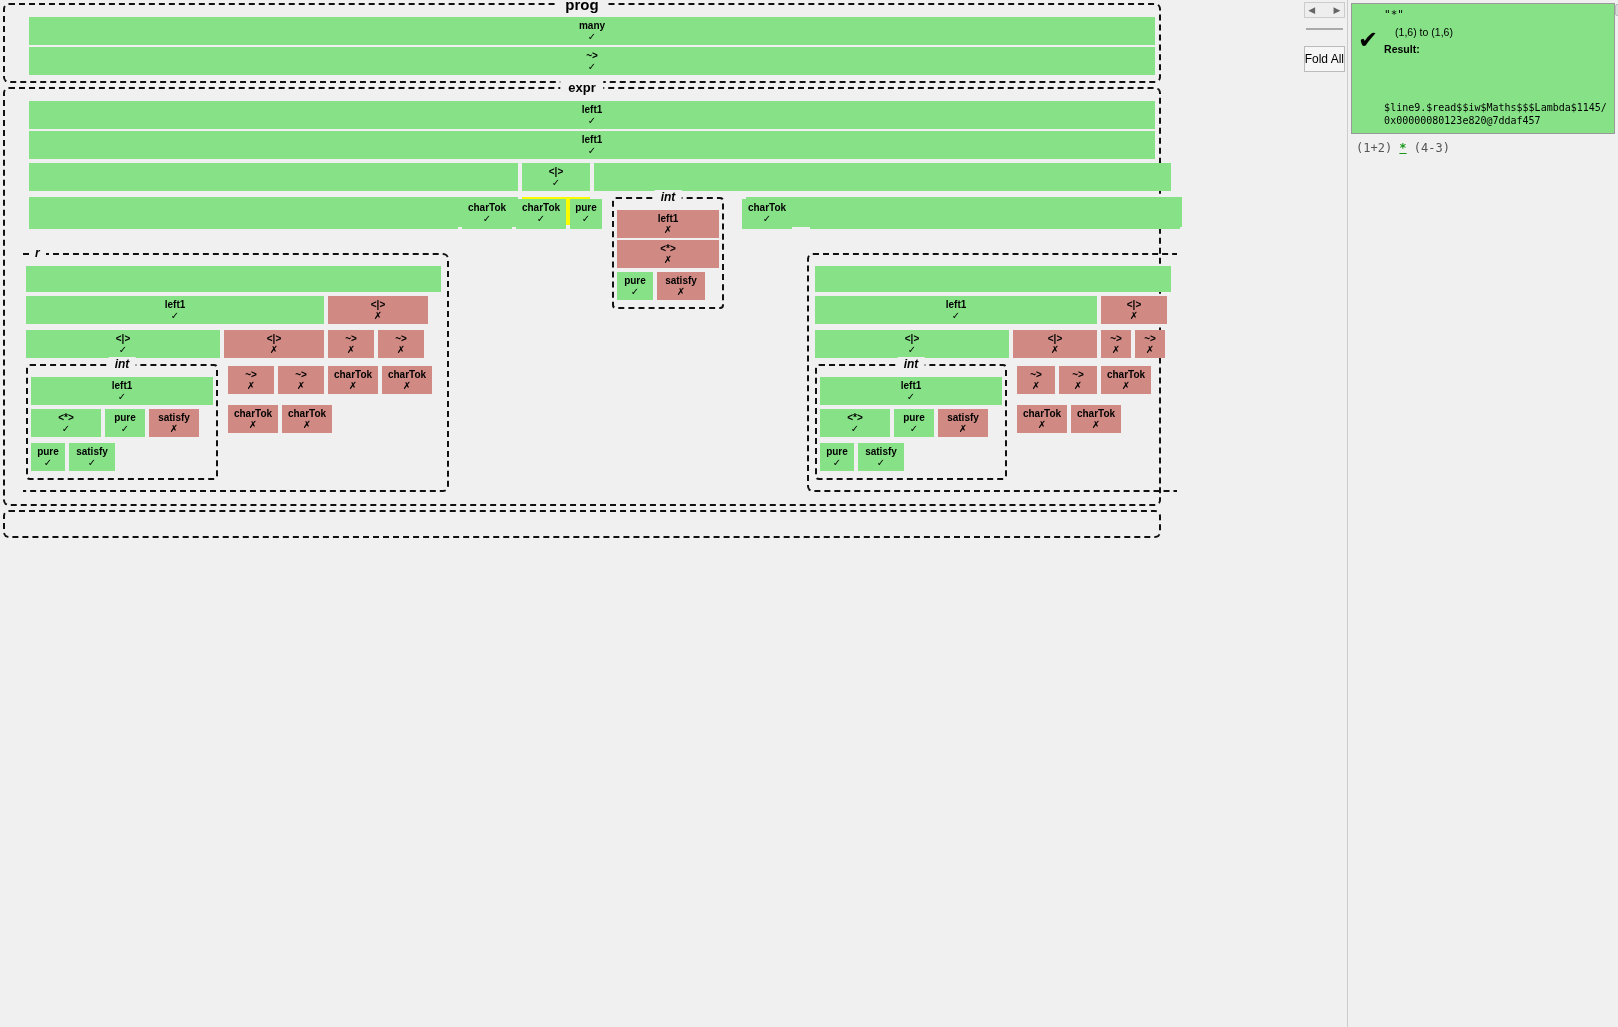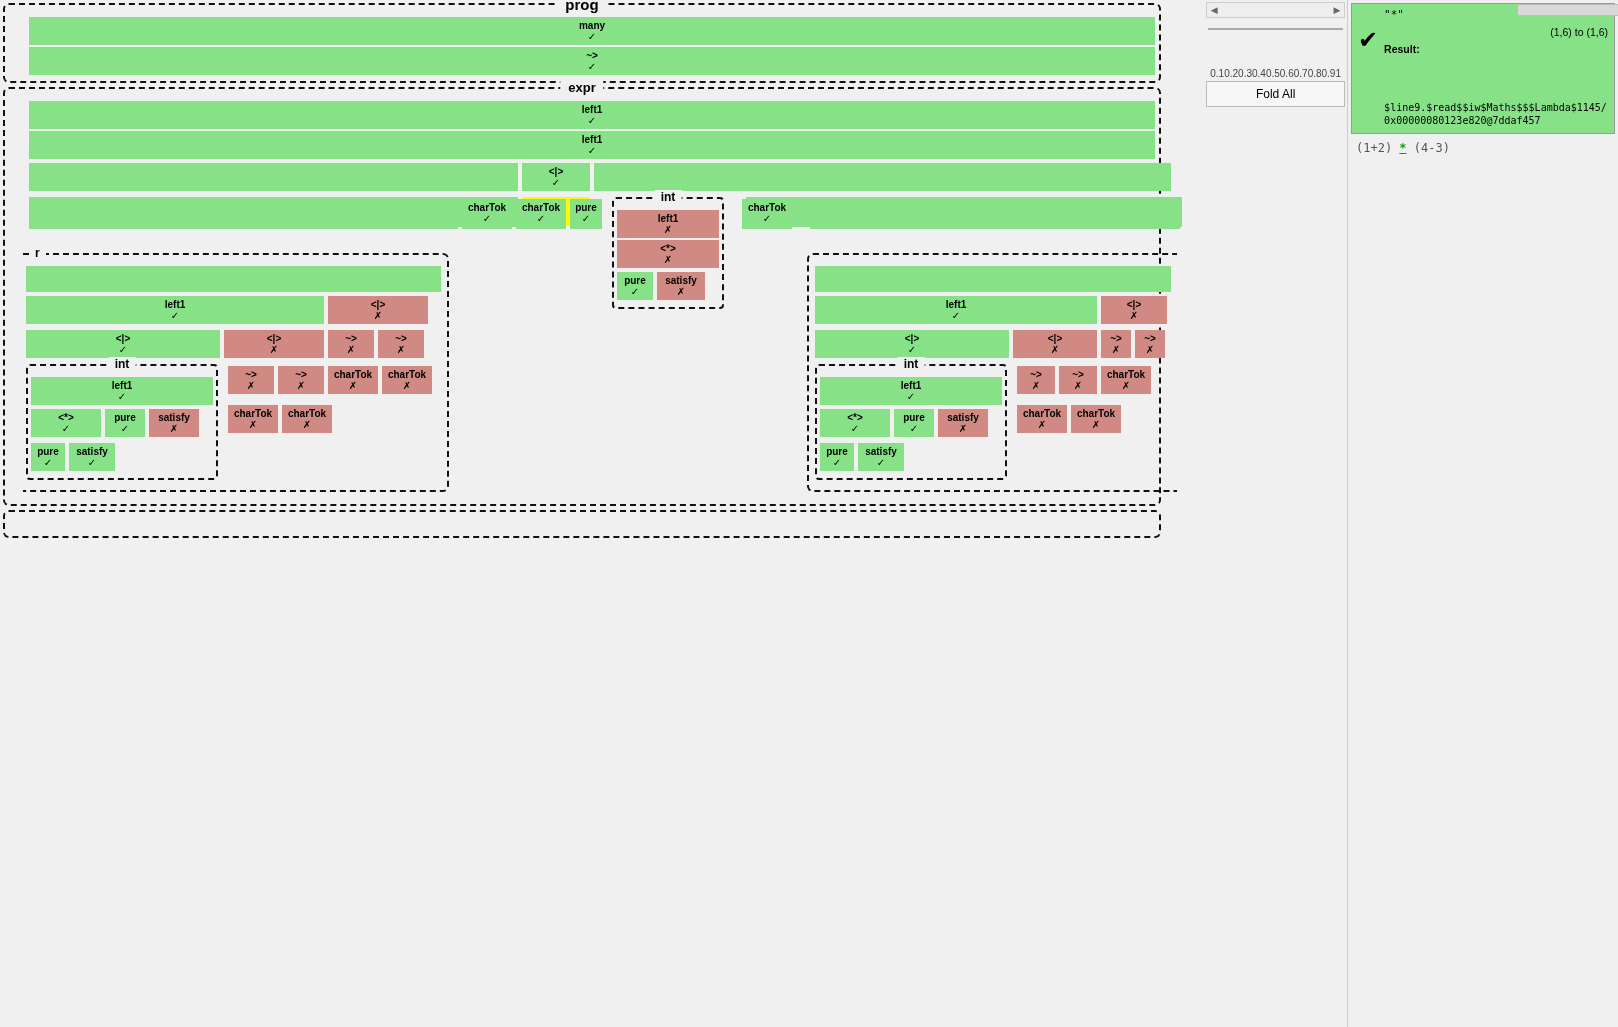--- a/index.html
+++ b/index.html
@@ -6,21 +6,21 @@
   html, body { width: 100%; height: 100%; font-family: Arial, sans-serif; background: #f0f0f0; overflow: hidden; }
   body { display: flex; font-size: 11px; }
   .main { flex: 1; display: flex; flex-direction: row; height: 100%; border-right: 1px solid #ccc; }
   .tree-area { flex: 1; overflow: auto; padding: 3px; }
   .tree-area-inner { width: 1158px; }
   .sidebar { width: 270px; display: flex; flex-direction: column; background: #f0f0f0; }
   .info-card { background: #87e287; border: 1px solid #999; margin: 3px; padding: 4px 6px 6px 6px; display: flex; align-items: flex-start; gap: 6px; }
   .info-card .check { font-size: 24px; margin-top: 18px; }
   .info-card .body { flex: 1; word-break: break-all; font-size: 10.5px; line-height: 1.25; }
   .info-card .title { font-family: monospace; font-size: 11px; }
-  .info-card .range { margin: 4px 0; text-align: right; }
+  .info-card .range { margin: 4px 11px; }
   .info-card .result-label { font-weight: bold; }
   .info-card .result-val { font-family: monospace; font-size: 10px; margin-top: 46px; }
   .code-line { padding: 4px 8px; font-family: monospace; font-size: 12px; color: #555; }
   .code-line .hl { color: #1a9a1a; text-decoration: underline; text-decoration-color: #1a9a1a; font-weight: bold; }
 
   
   .group { border: 2px dashed #111; border-radius: 6px; padding: 4px; margin-bottom: 4px; position: relative; }
   .group > .group-label { position: absolute; top: -9px; left: 50%; transform: translateX(-50%); background: #f0f0f0; padding: 0 8px; font-weight: bold; font-size: 13px; }
   .group.prog > .group-label { font-size: 15px; }
   .group-content { padding-top: 6px; padding-left: 20px; }
@@ -46,21 +46,21 @@
   .zoom-labels { display: flex; justify-content: space-between; margin: 0 6px; font-size: 10px; color: #444; padding-top: 22px; }
   .btn-row { display: flex; gap: 4px; margin: 2px; }
   .big-btn { flex: 1; background: #f6f6f6; border: 1px solid #bbb; text-align: center; padding: 5px 0; font-size: 12px; cursor: pointer; }
 
   
   .cells { display: flex; gap: 4px; margin: 2px 0; }
   .cell { flex: none; }
 
   
   .mini-group { border: 2px dashed #111; border-radius: 4px; padding: 3px; position: relative; margin: 2px 0;}
-  .mini-group > .mini-label { position: absolute; top: -9px; left: 50%; transform: translateX(-50%); background: #f0f0f0; padding: 0 6px; font-weight: bold; font-size: 12px; }
+  .mini-group > .mini-label { position: absolute; top: -9px; left: 50%; transform: translateX(-50%); background: #f0f0f0; padding: 0 6px; font-weight: bold; font-size: 12px; font-style: italic; }
 
 </style>
 </head>
 <body>
 
 <div class="main">
   <div class="tree-area">
     <div class="tree-area-inner">
 
       <div class="group prog">
@@ -239,32 +239,20 @@
   <div class="bottom">
     <div class="hscroll">
       <div class="arrow">◀</div>
       <div class="thumb"></div>
       <div class="arrow" style="margin-left:auto;">▶</div>
     </div>
     <div class="zoom-row">
       <div class="zoom-track"></div>
       <div class="zoom-handle"></div>
     </div>
-    <div class="zoom-labels">
-      <span>0.1</span>
-        <span>0.2</span>
-        <span>0.3</span>
-        <span>0.4</span>
-        <span>0.5</span>
-        <span>0.6</span>
-        <span>0.7</span>
-        <span>0.8</span>
-        <span>0.9</span>
-        <span>1</span>
-    </div>
     <div class="btn-row">
       <div class="big-btn">Fold All</div>
     </div>
   </div>
 </div>
 
 <div class="sidebar">
   <div class="info-card">
     <div class="check">✔</div>
     <div class="body">

